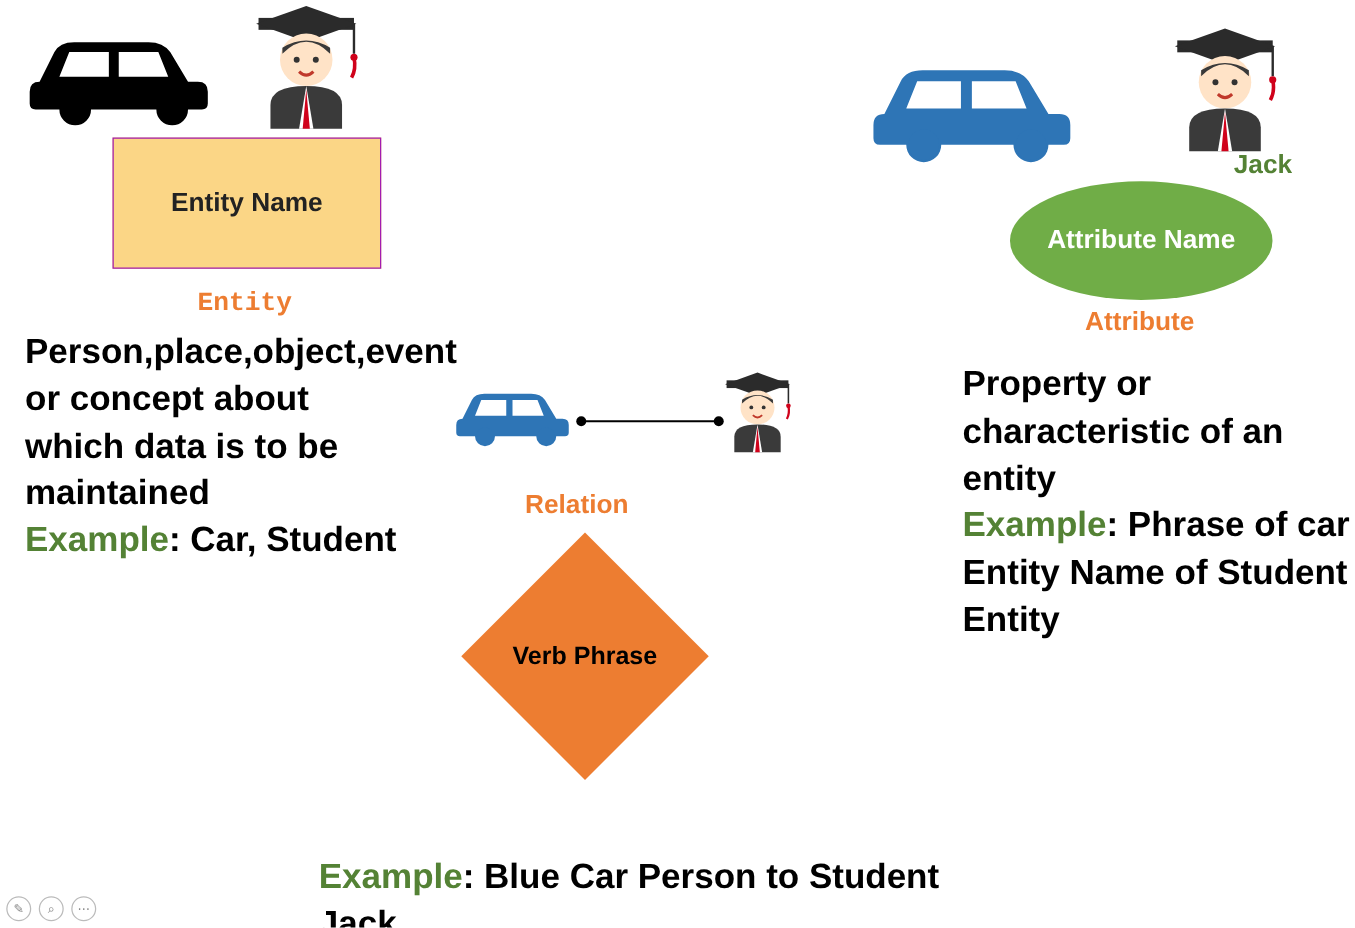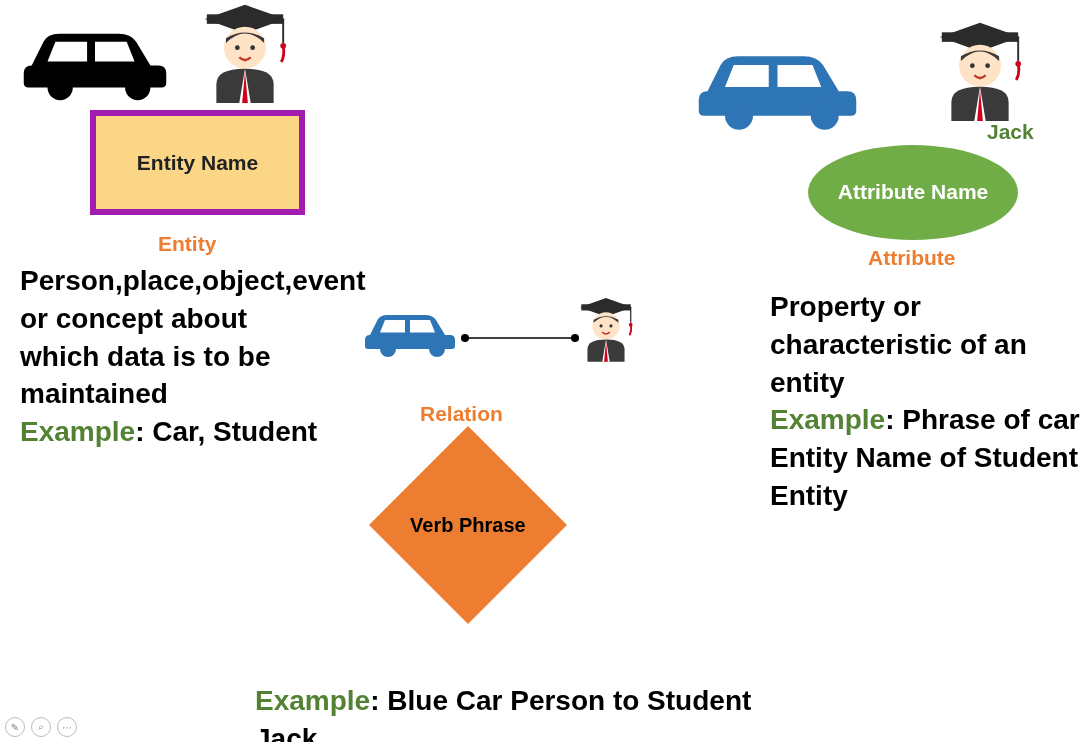--- a/index.html
+++ b/index.html
@@ -11,21 +11,21 @@
     background: #fff;
     overflow: hidden;
   }
   .abs { position: absolute; }
 
   
   .entity-box {
     left: 90px; top: 110px;
     width: 215px; height: 105px;
     background: #fbd686;
-    border: 6px solid #a21caf;
+    border: 1px solid #a21caf;
     display: flex; align-items: center; justify-content: center;
     font-weight: 700; font-size: 21px; color: #222;
   }
   .heading-orange {
     color: #ed7d31;
     font-weight: 700;
     font-size: 21px;
   }
   .desc {
     font-size: 28px;
@@ -111,21 +111,21 @@
     <path d="M20 108 L20 88 Q20 72 50 72 Q80 72 80 88 L80 108 Z" fill="#3a3a3a"></path>
     <polygon points="50,72 44,108 56,108" fill="#fff"></polygon>
     <polygon points="50,75 47,108 53,108" fill="#d0021b"></polygon>
   </svg>
 </div>
 
 <div class="abs entity-box">
   <span>Entity Name</span>
 </div>
 
-<div class="abs heading-orange" style="left:158px; top:232px;">Entity</div>
+<div class="abs heading-orange" style="left:158px; top:232px;font-family:Liberation Mono, monospace;">Entity</div>
 
 <div class="abs desc" style="left:20px; top:262px; width:310px;">
   <span>Person,place,object,event or concept about which data is to be maintained</span><br>
   <span class="example-label">Example</span><span>: Car, Student</span>
 </div>
 
 <div class="abs" style="left:690px; top:30px;">
   <svg width="175" height="105" viewBox="0 0 200 120">
     <path fill="#2e75b6" d="M20 70 L35 40 Q40 30 55 30 L130 30 Q145 30 152 40 L170 70 L180 70 Q190 70 190 80 L190 92 Q190 98 184 98 L170 98 A16 16 0 1 1 138 98 L72 98 A16 16 0 1 1 40 98 L16 98 Q10 98 10 92 L10 80 Q10 70 20 70 Z M50 40 L40 65 L90 65 L90 40 Z M100 40 L100 65 L150 65 L140 40 Z"></path>
     <circle cx="56" cy="98" r="14" fill="#2e75b6"></circle>
@@ -190,21 +190,21 @@
     <path d="M30 45 Q50 25 70 45 L70 40 Q50 28 30 40 Z" fill="#3a3a3a"></path>
     <circle cx="42" cy="50" r="2.5" fill="#333"></circle>
     <circle cx="58" cy="50" r="2.5" fill="#333"></circle>
     <path d="M44 60 Q50 66 56 60" stroke="#c0392b" stroke-width="2.5" fill="none"></path>
     <path d="M20 108 L20 88 Q20 72 50 72 Q80 72 80 88 L80 108 Z" fill="#3a3a3a"></path>
     <polygon points="50,72 44,108 56,108" fill="#fff"></polygon>
     <polygon points="50,75 47,108 53,108" fill="#d0021b"></polygon>
   </svg>
 </div>
 
-<div class="abs heading-orange" style="left:420px; top:402px;">Relation</div>
+<div class="abs heading-orange" style="left:420px; top:392px;">Relation</div>
 
 <div class="abs relation-diamond-wrap">
   <div class="relation-diamond">
     <span>Verb Phrase</span>
   </div>
 </div>
 
 <div class="abs desc" style="left:255px; top:644px; width:500px;">
   <br>
   <span class="example-label">Example</span><span>: Blue Car Person to Student Jack</span>

